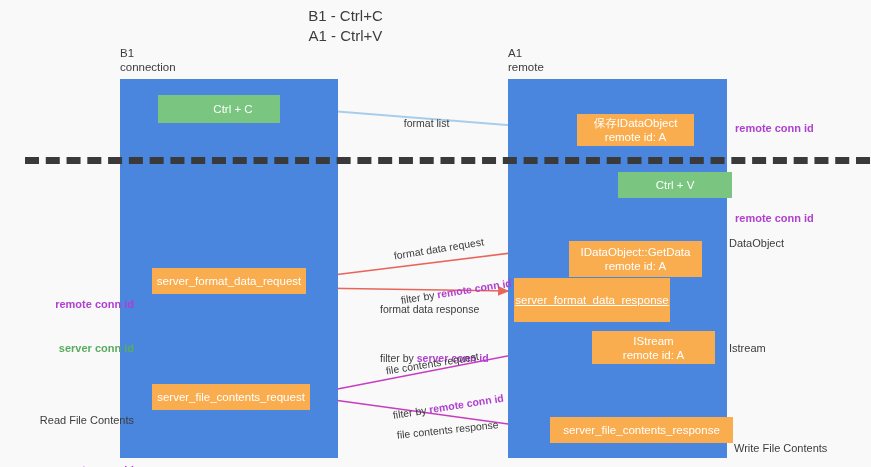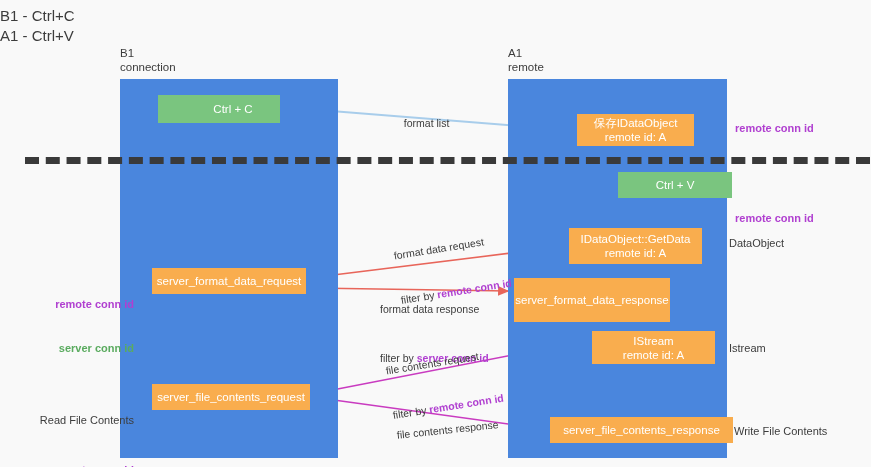--- a/index.html
+++ b/index.html
@@ -9,20 +9,21 @@
     font-family:"Liberation Sans","DejaVu Sans",sans-serif;
     overflow:hidden;
     position:relative;
   }
   #canvas{position:absolute;left:0;top:0;width:871px;height:467px;}
   .abs{position:absolute;}
 
   
   .title{
     left:0;top:6px;width:691px;
+    text-align:center;
     font-size:15px;color:#3c3c3c;line-height:20px;
     white-space:pre;
   }
 
   
   .colhead{
     font-size:11.5px;color:#3c3c3c;line-height:13.5px;
     white-space:pre;
   }
   #head-b1{left:120px;top:47px;width:218px;}
@@ -46,38 +47,38 @@
     font-size:11.5px;line-height:14px;
     white-space:pre;
     box-sizing:border-box;
   }
   .green{background:#7ac57f;}
   .orange{background:#f9ad4e;}
 
   #n-ctrlc   {left:158px;top:95px; width:122px;height:28px;padding-left:28px;}
   #n-idataobj{left:577px;top:114px;width:117px;height:32px;}
   #n-ctrlv   {left:578px;top:172px;width:114px;height:26px;margin-left:40px;}
-  #n-getdata {left:569px;top:228px;width:133px;height:36px;}
+  #n-getdata {left:569px;top:241px;width:133px;height:36px;}
   #n-sfdreq  {left:152px;top:268px;width:154px;height:26px;}
-  #n-sfdresp {left:514px;top:278px;width:156px;height:44px;}
+  #n-sfdresp {left:514px;top:278px;width:156px;height:44px;text-decoration:underline;}
   #n-istream {left:592px;top:331px;width:123px;height:33px;}
   #n-sfcreq  {left:152px;top:384px;width:158px;height:26px;}
   #n-sfcresp {left:550px;top:417px;width:183px;height:26px;}
 
   
   .ann{font-size:11px;line-height:14.5px;white-space:pre;color:#3c3c3c;}
   .purple{color:#b03fd0;font-weight:bold;}
   .green-t{color:#5aab5f;font-weight:bold;}
   .plain{color:#3c3c3c;}
 
   #ann-r1{left:735px;top:121px;}
   #ann-r2{left:735px;top:211px;}
   #ann-r3{left:729px;top:236px;}
   #ann-r4{left:729px;top:341px;}
-  #ann-r5{left:734px;top:424px;text-align:right;}
+  #ann-r5{left:734px;top:441px;text-align:right;}
 
   #ann-l1{left:22px;top:268px;text-align:right;width:112px;}
   #ann-l2{left:28px;top:384px;text-align:right;width:106px;}
 
   
   .edgelabel{
     font-size:10.5px;line-height:15px;white-space:pre;color:#3c3c3c;
     transform-origin:0 0;
   }
   #lbl-formatlist{left:398px;top:101px;}

